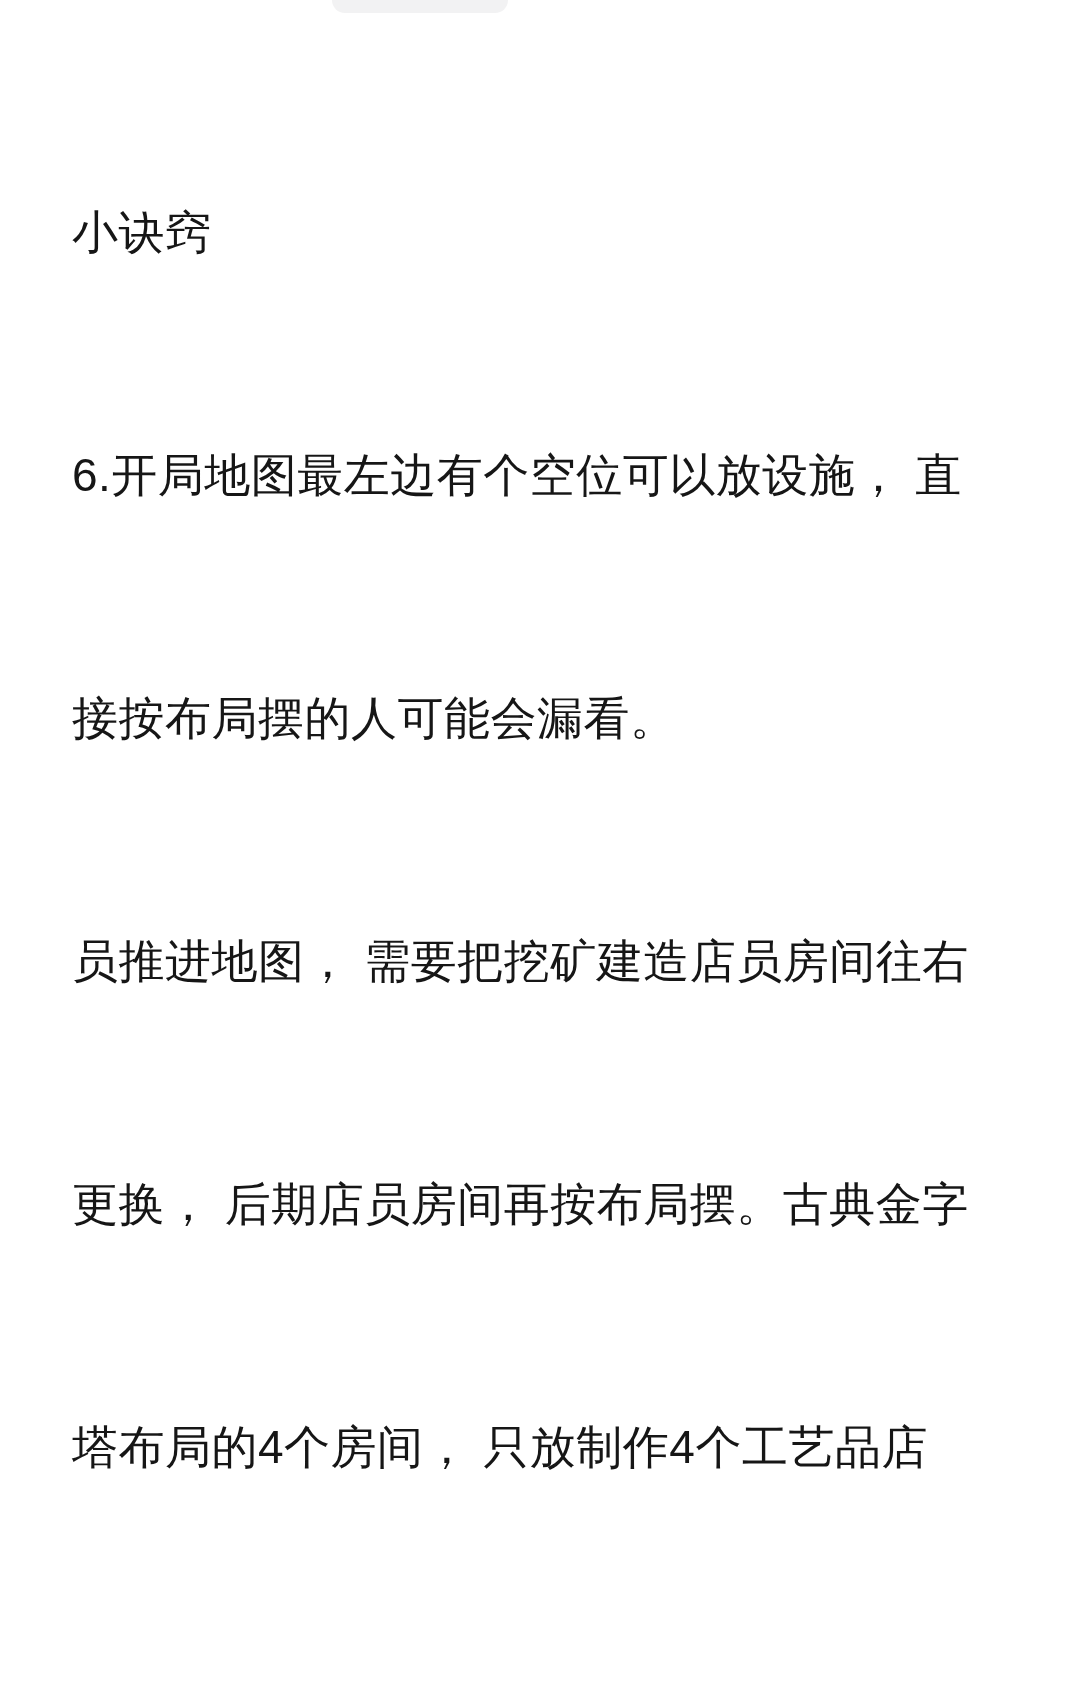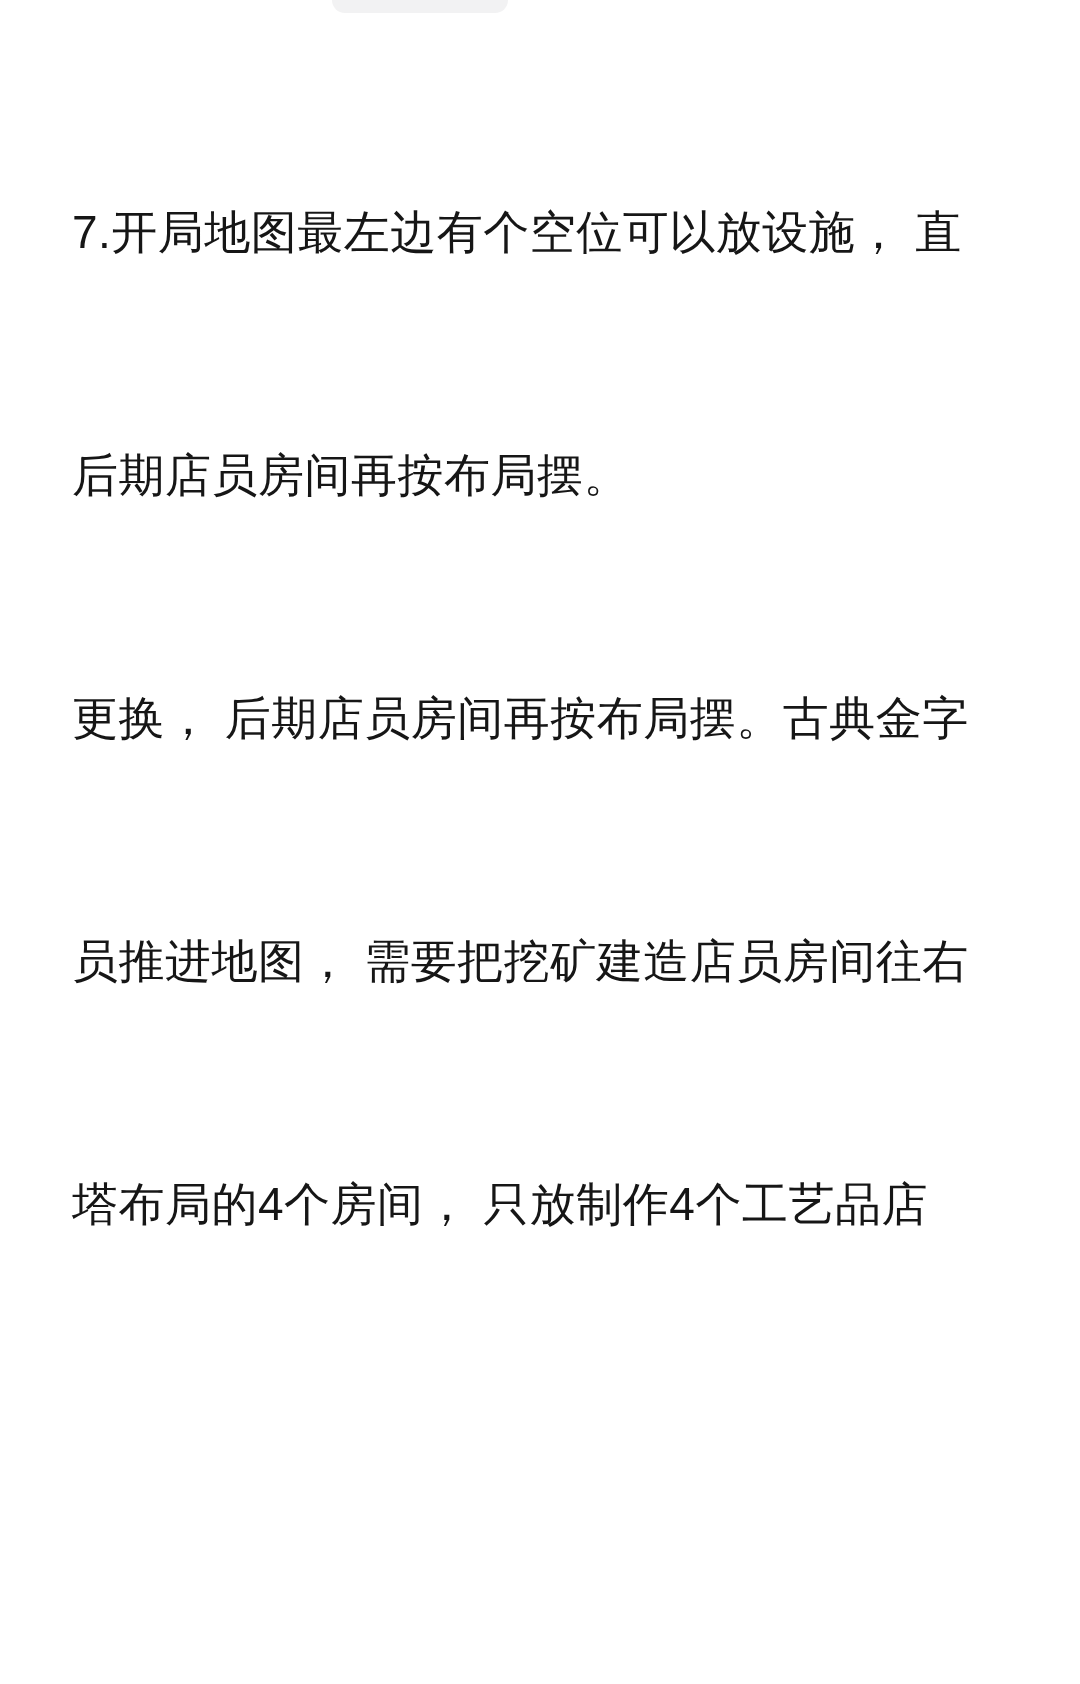--- a/index.html
+++ b/index.html
@@ -41,24 +41,25 @@
     height: 81px;
     white-space: nowrap;
   }
 </style>
 </head>
 <body>
 
 <div class="top-pill"></div>
 
 <div class="note">
-  <div class="line">7.开局地图最左边有个空位可以放设施， 直</div>
-  <div class="line">后期店员房间再按布局摆。</div>
+  <div class="line">小诀窍</div>
+  <div class="line">6.开局地图最左边有个空位可以放设施， 直</div>
+  <div class="line">接按布局摆的人可能会漏看。</div>
+  <div class="line">员推进地图， 需要把挖矿建造店员房间往右</div>
   <div class="line">更换， 后期店员房间再按布局摆。古典金字</div>
-  <div class="line">员推进地图， 需要把挖矿建造店员房间往右</div>
   <div class="line">塔布局的4个房间， 只放制作4个工艺品店</div>
   
   
   
   
   
   
   
   
   

